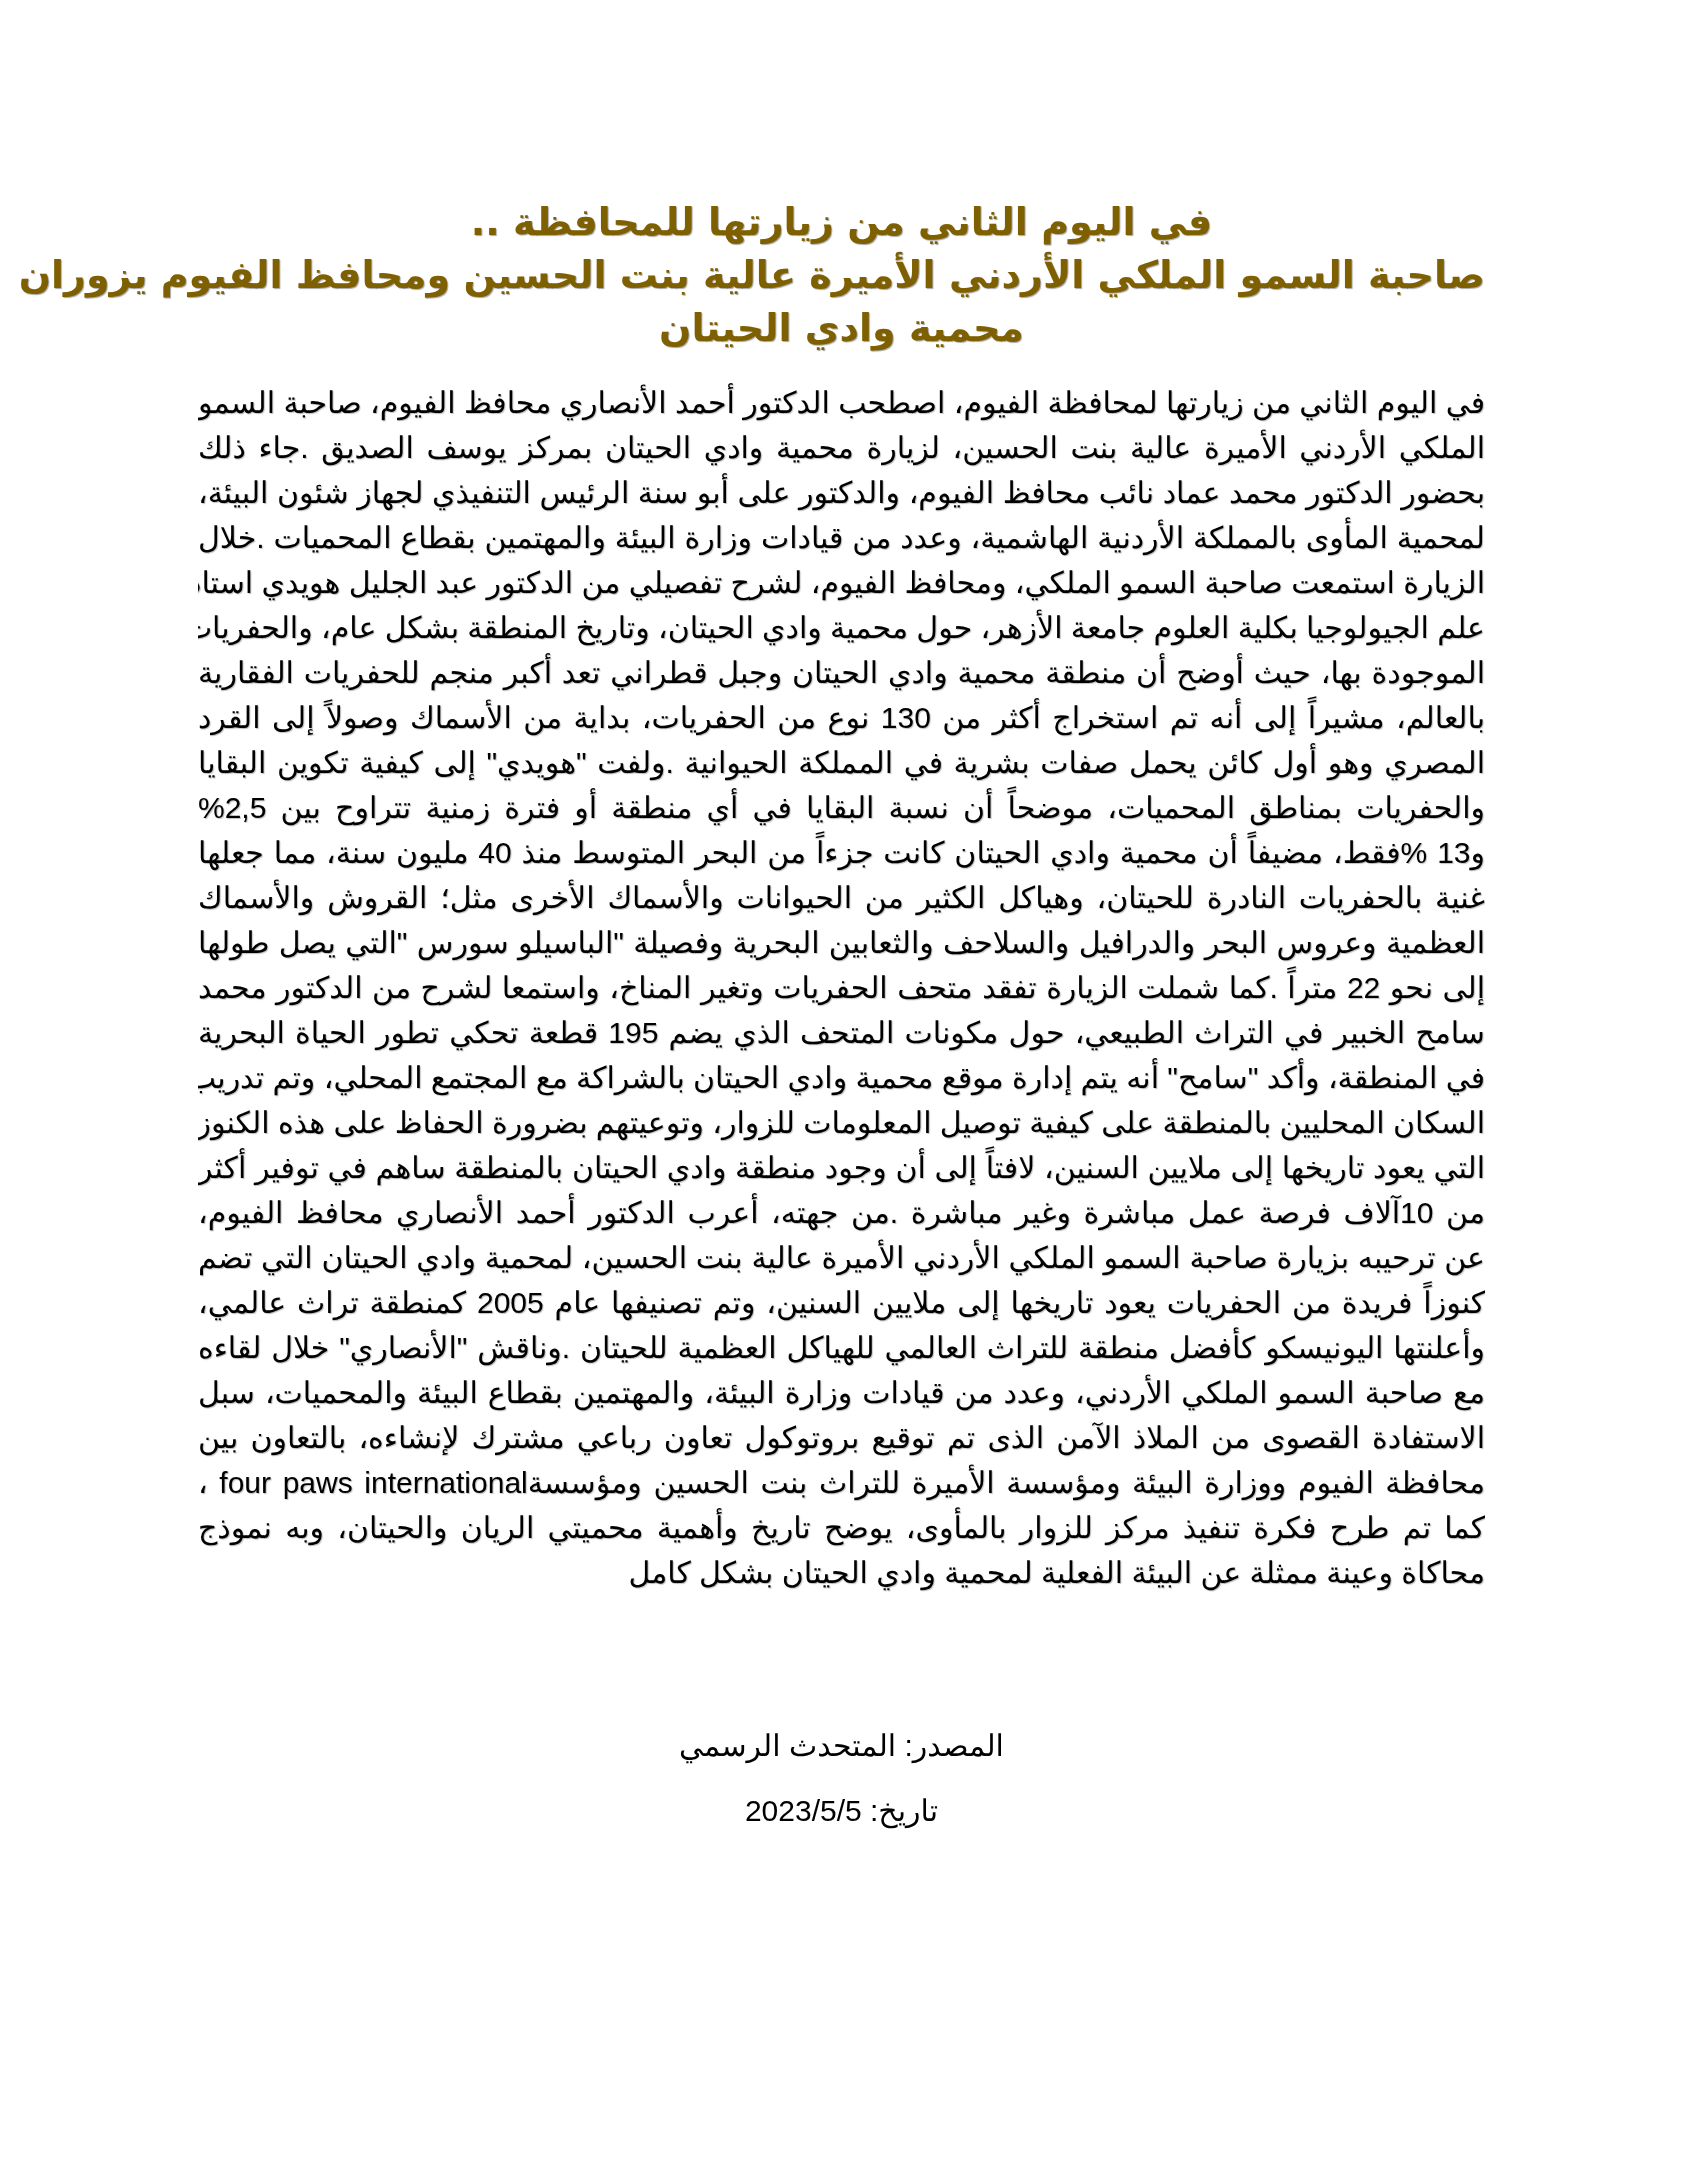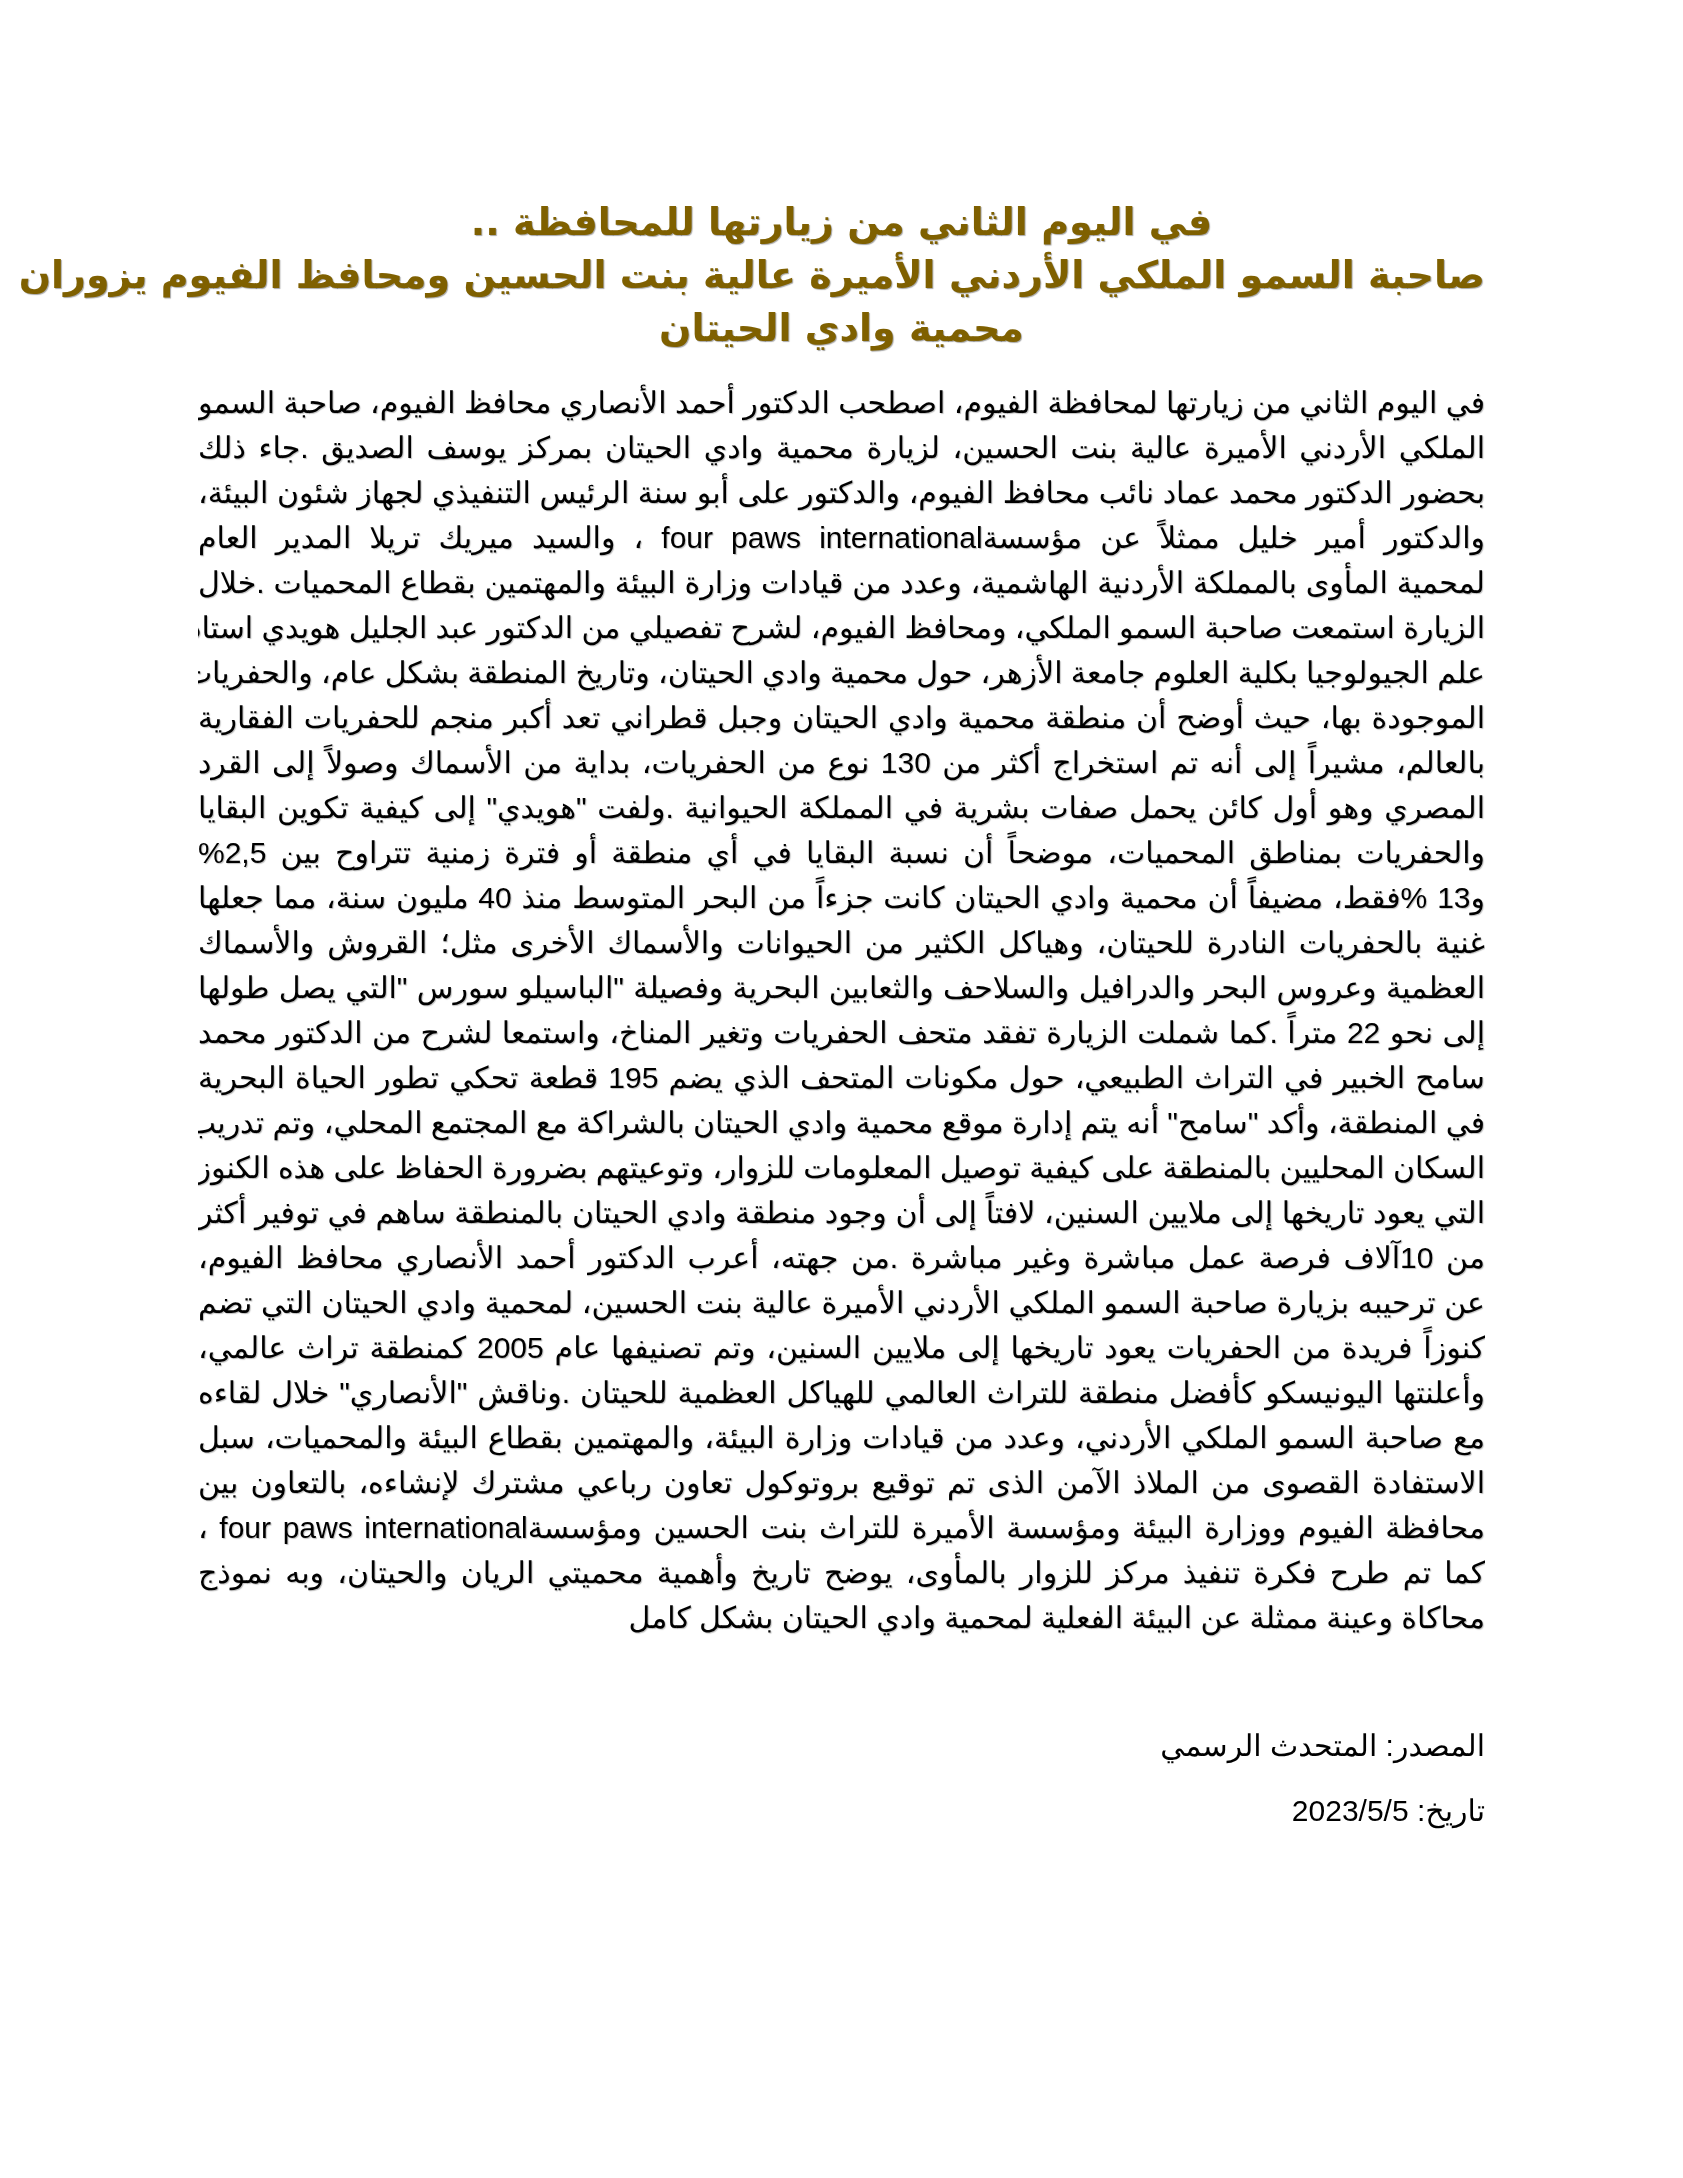--- a/index.html
+++ b/index.html
@@ -21,39 +21,38 @@
       text-shadow: 1px 1px 1px rgba(0,0,0,0.25);
       margin-top: 12px;
     }
     .body-text .bline { display: block; white-space: nowrap; text-align: justify; text-align-last: justify; overflow: hidden; height: 45px; }
     .body-text .bline.last { text-align-last: right; }
     .footer {
       position: absolute; left: 198px; width: 1287px; top: 1723px;
       direction: rtl; text-align: right;
       font-family: "Liberation Sans", sans-serif; font-size: 30px; color: #000;
     }
-    .footer .fline { display: block; height: 45px; line-height: 45px; }
+    .footer .fline { display: block; height: 45px; line-height: 45px; text-align: center; }
     .footer .fline.date { margin-top: 20px; }
     .footer .date-value { direction: ltr; unicode-bidi: embed; }
   </style>
 </head>
 <body>
 
 <div class="page">
   <div class="title">
     <span class="tline">في اليوم الثاني من زيارتها للمحافظة ..</span>
     <span class="tline">صاحبة السمو الملكي الأردني الأميرة عالية بنت الحسين ومحافظ الفيوم يزوران</span>
     <span class="tline">محمية وادي الحيتان</span>
   </div>
 
   <div class="body-text">
     <span class="bline">في اليوم الثاني من زيارتها لمحافظة الفيوم، اصطحب الدكتور أحمد الأنصاري محافظ الفيوم، صاحبة السمو</span>
     <span class="bline">الملكي الأردني الأميرة عالية بنت الحسين، لزيارة محمية وادي الحيتان بمركز يوسف الصديق .جاء ذلك</span>
     <span class="bline">بحضور الدكتور محمد عماد نائب محافظ الفيوم، والدكتور على أبو سنة الرئيس التنفيذي لجهاز شئون البيئة،</span>
-    <span class="bline">والدكتور أمير خليل ممثلاً عن مؤسسةfour paws international ، والسيد ميريك تريلا المدير العام</span>
     <span class="bline">لمحمية المأوى بالمملكة الأردنية الهاشمية، وعدد من قيادات وزارة البيئة والمهتمين بقطاع المحميات .خلال</span>
     <span class="bline">الزيارة استمعت صاحبة السمو الملكي، ومحافظ الفيوم، لشرح تفصيلي من الدكتور عبد الجليل هويدي استاذ</span>
     <span class="bline">علم الجيولوجيا بكلية العلوم جامعة الأزهر، حول محمية وادي الحيتان، وتاريخ المنطقة بشكل عام، والحفريات</span>
     <span class="bline">الموجودة بها، حيث أوضح أن منطقة محمية وادي الحيتان وجبل قطراني تعد أكبر منجم للحفريات الفقارية</span>
     <span class="bline">بالعالم، مشيراً إلى أنه تم استخراج أكثر من 130 نوع من الحفريات، بداية من الأسماك وصولاً إلى القرد</span>
     <span class="bline">المصري وهو أول كائن يحمل صفات بشرية في المملكة الحيوانية .ولفت "هويدي" إلى كيفية تكوين البقايا</span>
     <span class="bline">والحفريات بمناطق المحميات، موضحاً أن نسبة البقايا في أي منطقة أو فترة زمنية تتراوح بين 2,5%</span>
     <span class="bline">و13 %فقط، مضيفاً أن محمية وادي الحيتان كانت جزءاً من البحر المتوسط منذ 40 مليون سنة، مما جعلها</span>
     <span class="bline">غنية بالحفريات النادرة للحيتان، وهياكل الكثير من الحيوانات والأسماك الأخرى مثل؛ القروش والأسماك</span>
     <span class="bline">العظمية وعروس البحر والدرافيل والسلاحف والثعابين البحرية وفصيلة "الباسيلو سورس "التي يصل طولها</span>

